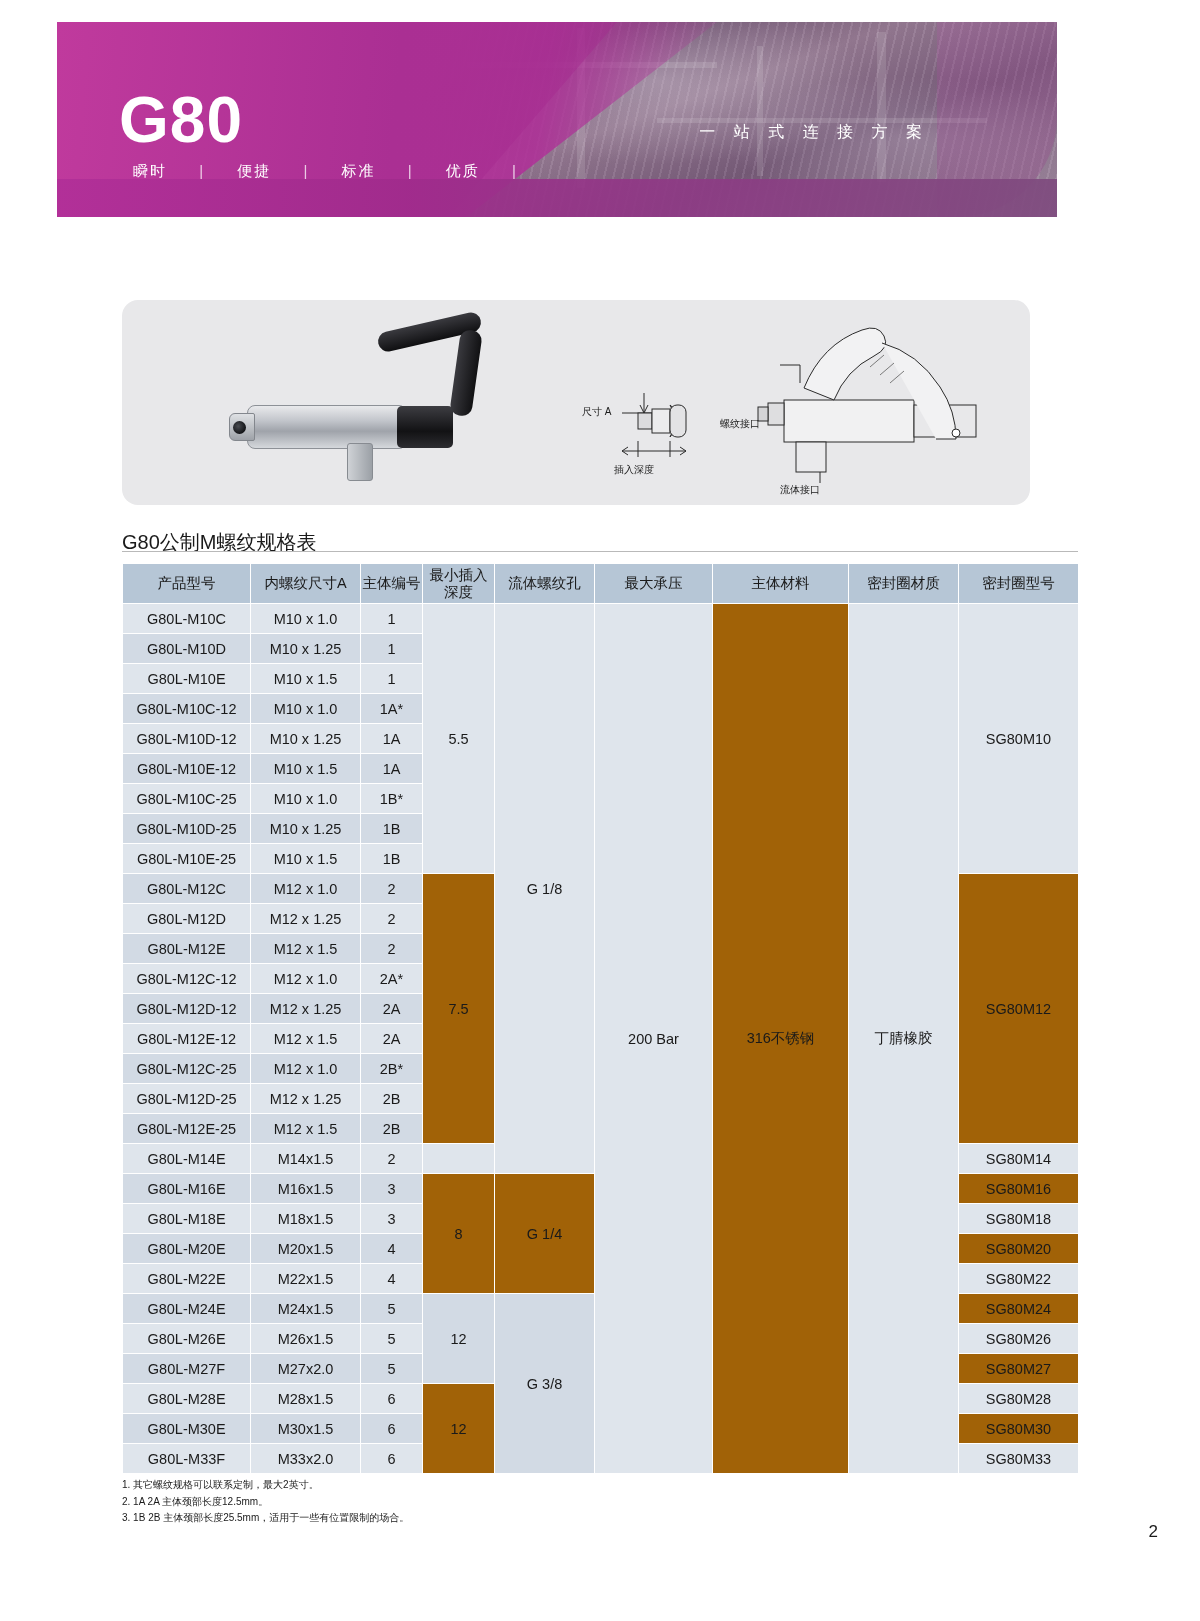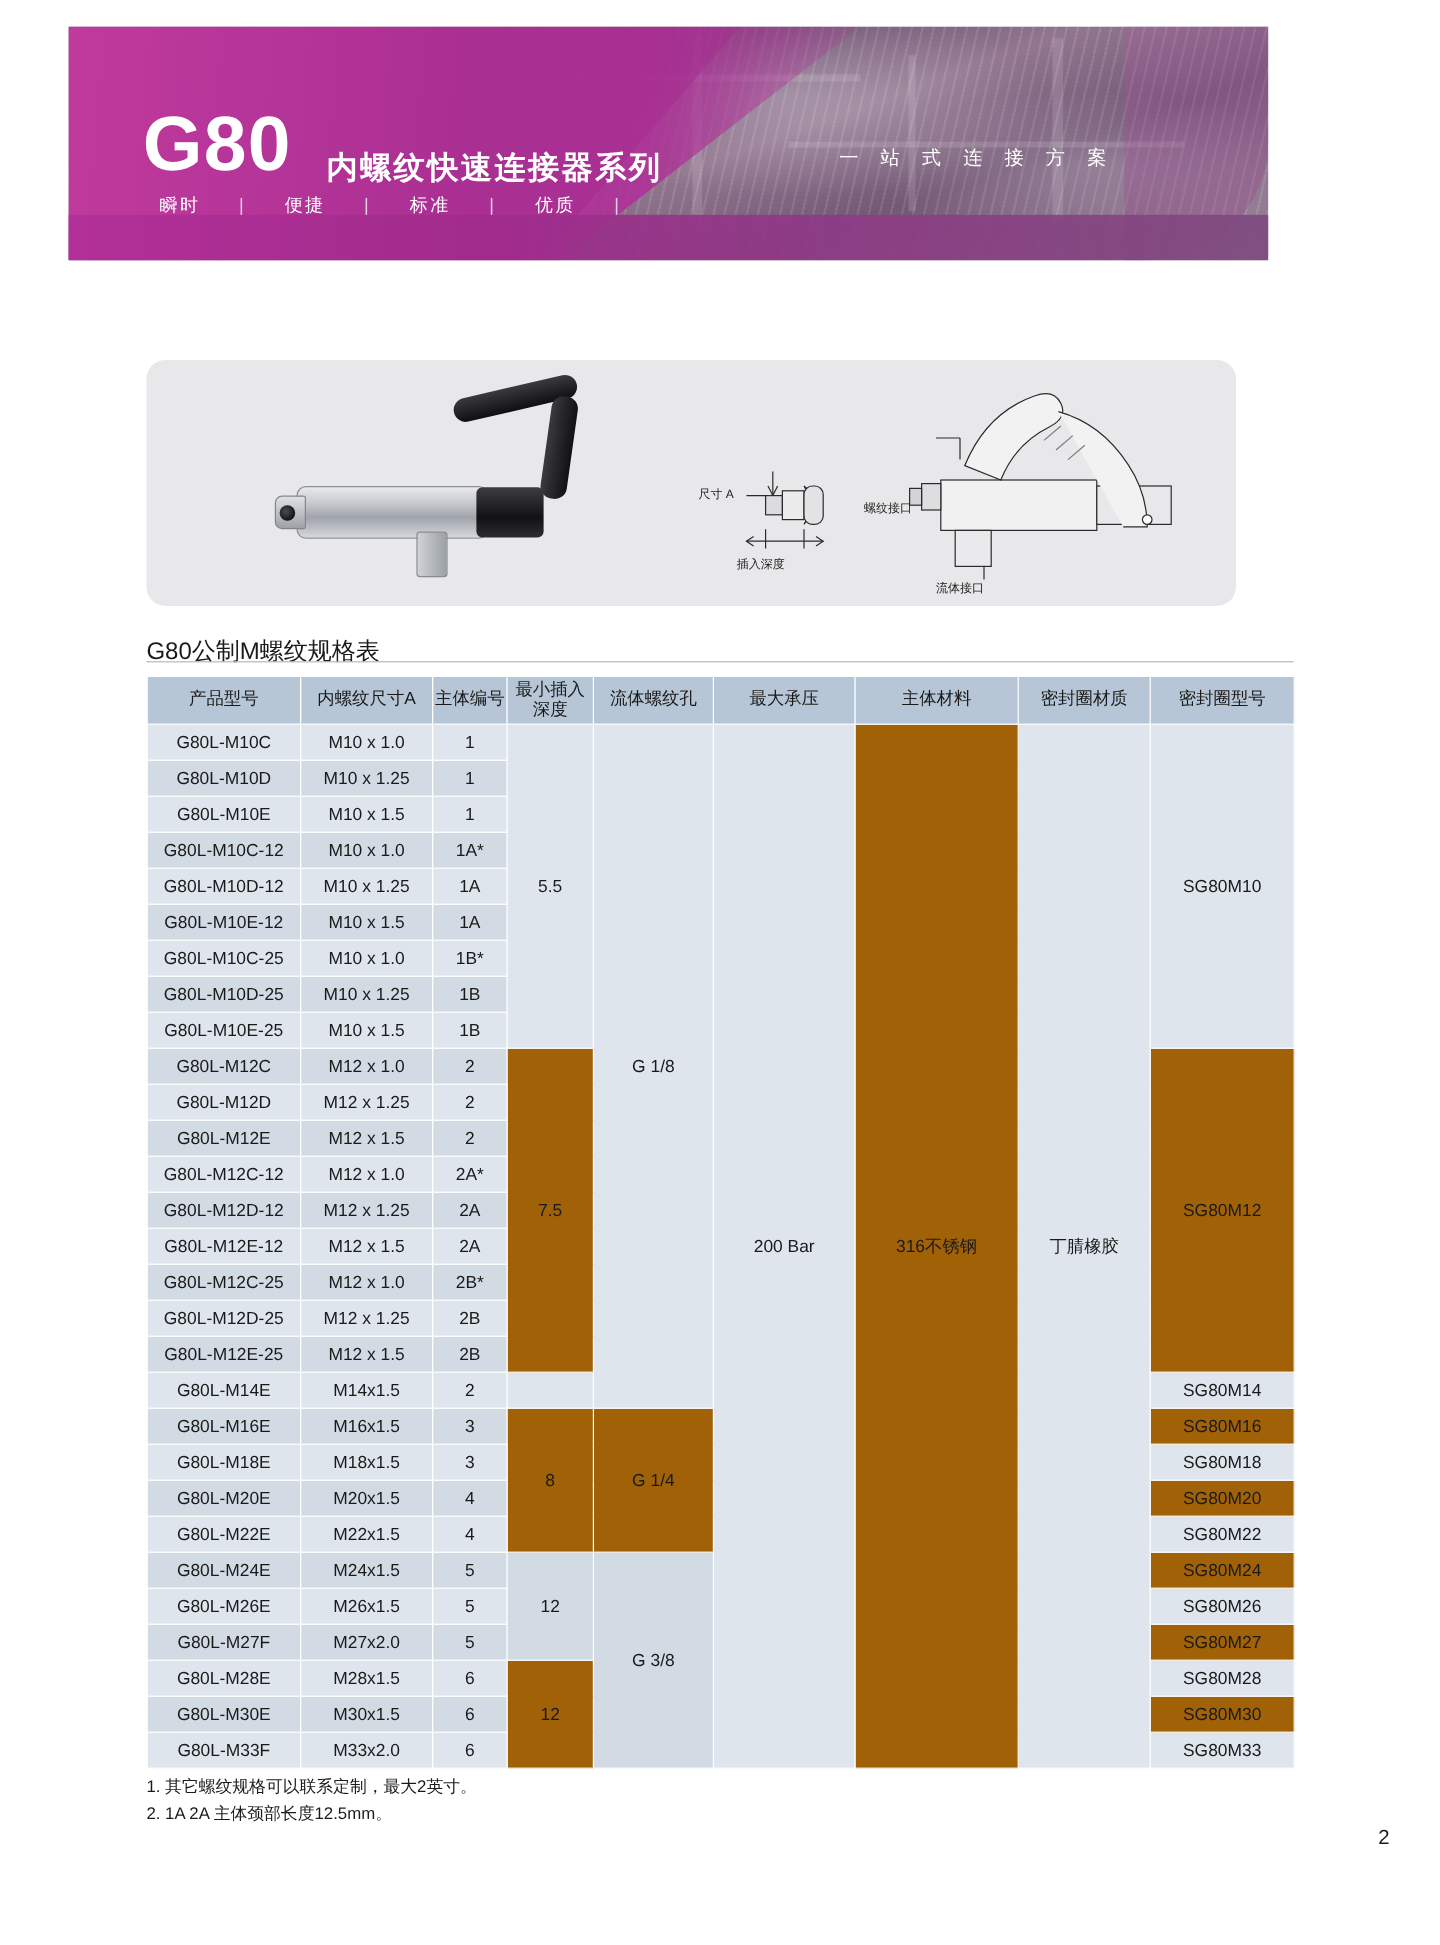--- a/index.html
+++ b/index.html
@@ -294,21 +294,21 @@
   col.c4 { width: 100px; }
   col.c5 { width: 118px; }
   col.c6 { width: 136px; }
   col.c7 { width: 110px; }
   col.c8 { width: 120px; }
 
   .notes {
     position: absolute;
     left: 122px;
     top: 1477px;
-    font-size: 14px;
+    font-size: 10px;
     color: #1a1a1a;
     line-height: 1.65;
   }
   .page-num {
     position: absolute;
     right: 42px;
     top: 1522px;
     font-size: 17px;
     color: #1a1a1a;
   }
@@ -325,21 +325,20 @@
     <div class="bar" style="left:820px;top:10px;width:9px;height:150px;"></div>
     <div class="bar" style="left:410px;top:40px;width:250px;height:6px;"></div>
     <div class="bar" style="left:600px;top:96px;width:330px;height:5px;"></div>
   </div>
   <div class="banner-round"></div>
   <div class="banner-magenta"></div>
   <div class="banner-magenta2"></div>
   <div class="banner-bottom-strip"></div>
   <div class="banner-inner">
     <div class="brand-title">G80</div>
-    <div class="brand-sub">内螺纹快速连接器系列</div>
     <div class="brand-right">一 站 式 连 接 方 案</div>
     <div class="brand-tags">
       <span>瞬时</span>
       <span class="sep">|</span>
       <span>便捷</span>
       <span class="sep">|</span>
       <span>标准</span>
       <span class="sep">|</span>
       <span>优质</span>
       <span class="sep">|</span>
@@ -598,14 +597,15 @@
         <td>M33x2.0</td>
         <td>6</td>
         <td rowspan="1" class="span-cell">SG80M33</td>
       </tr>
     </tbody>
 </table>
 
 <div class="notes">
   <div>1. 其它螺纹规格可以联系定制，最大2英寸。</div>
   <div>2. 1A 2A 主体颈部长度12.5mm。</div>
+  <div>3. 1B 2B 主体颈部长度25.5mm，适用于一些有位置限制的场合。</div>
 </div>
 <div class="page-num">2</div>
 
 </body></html>

